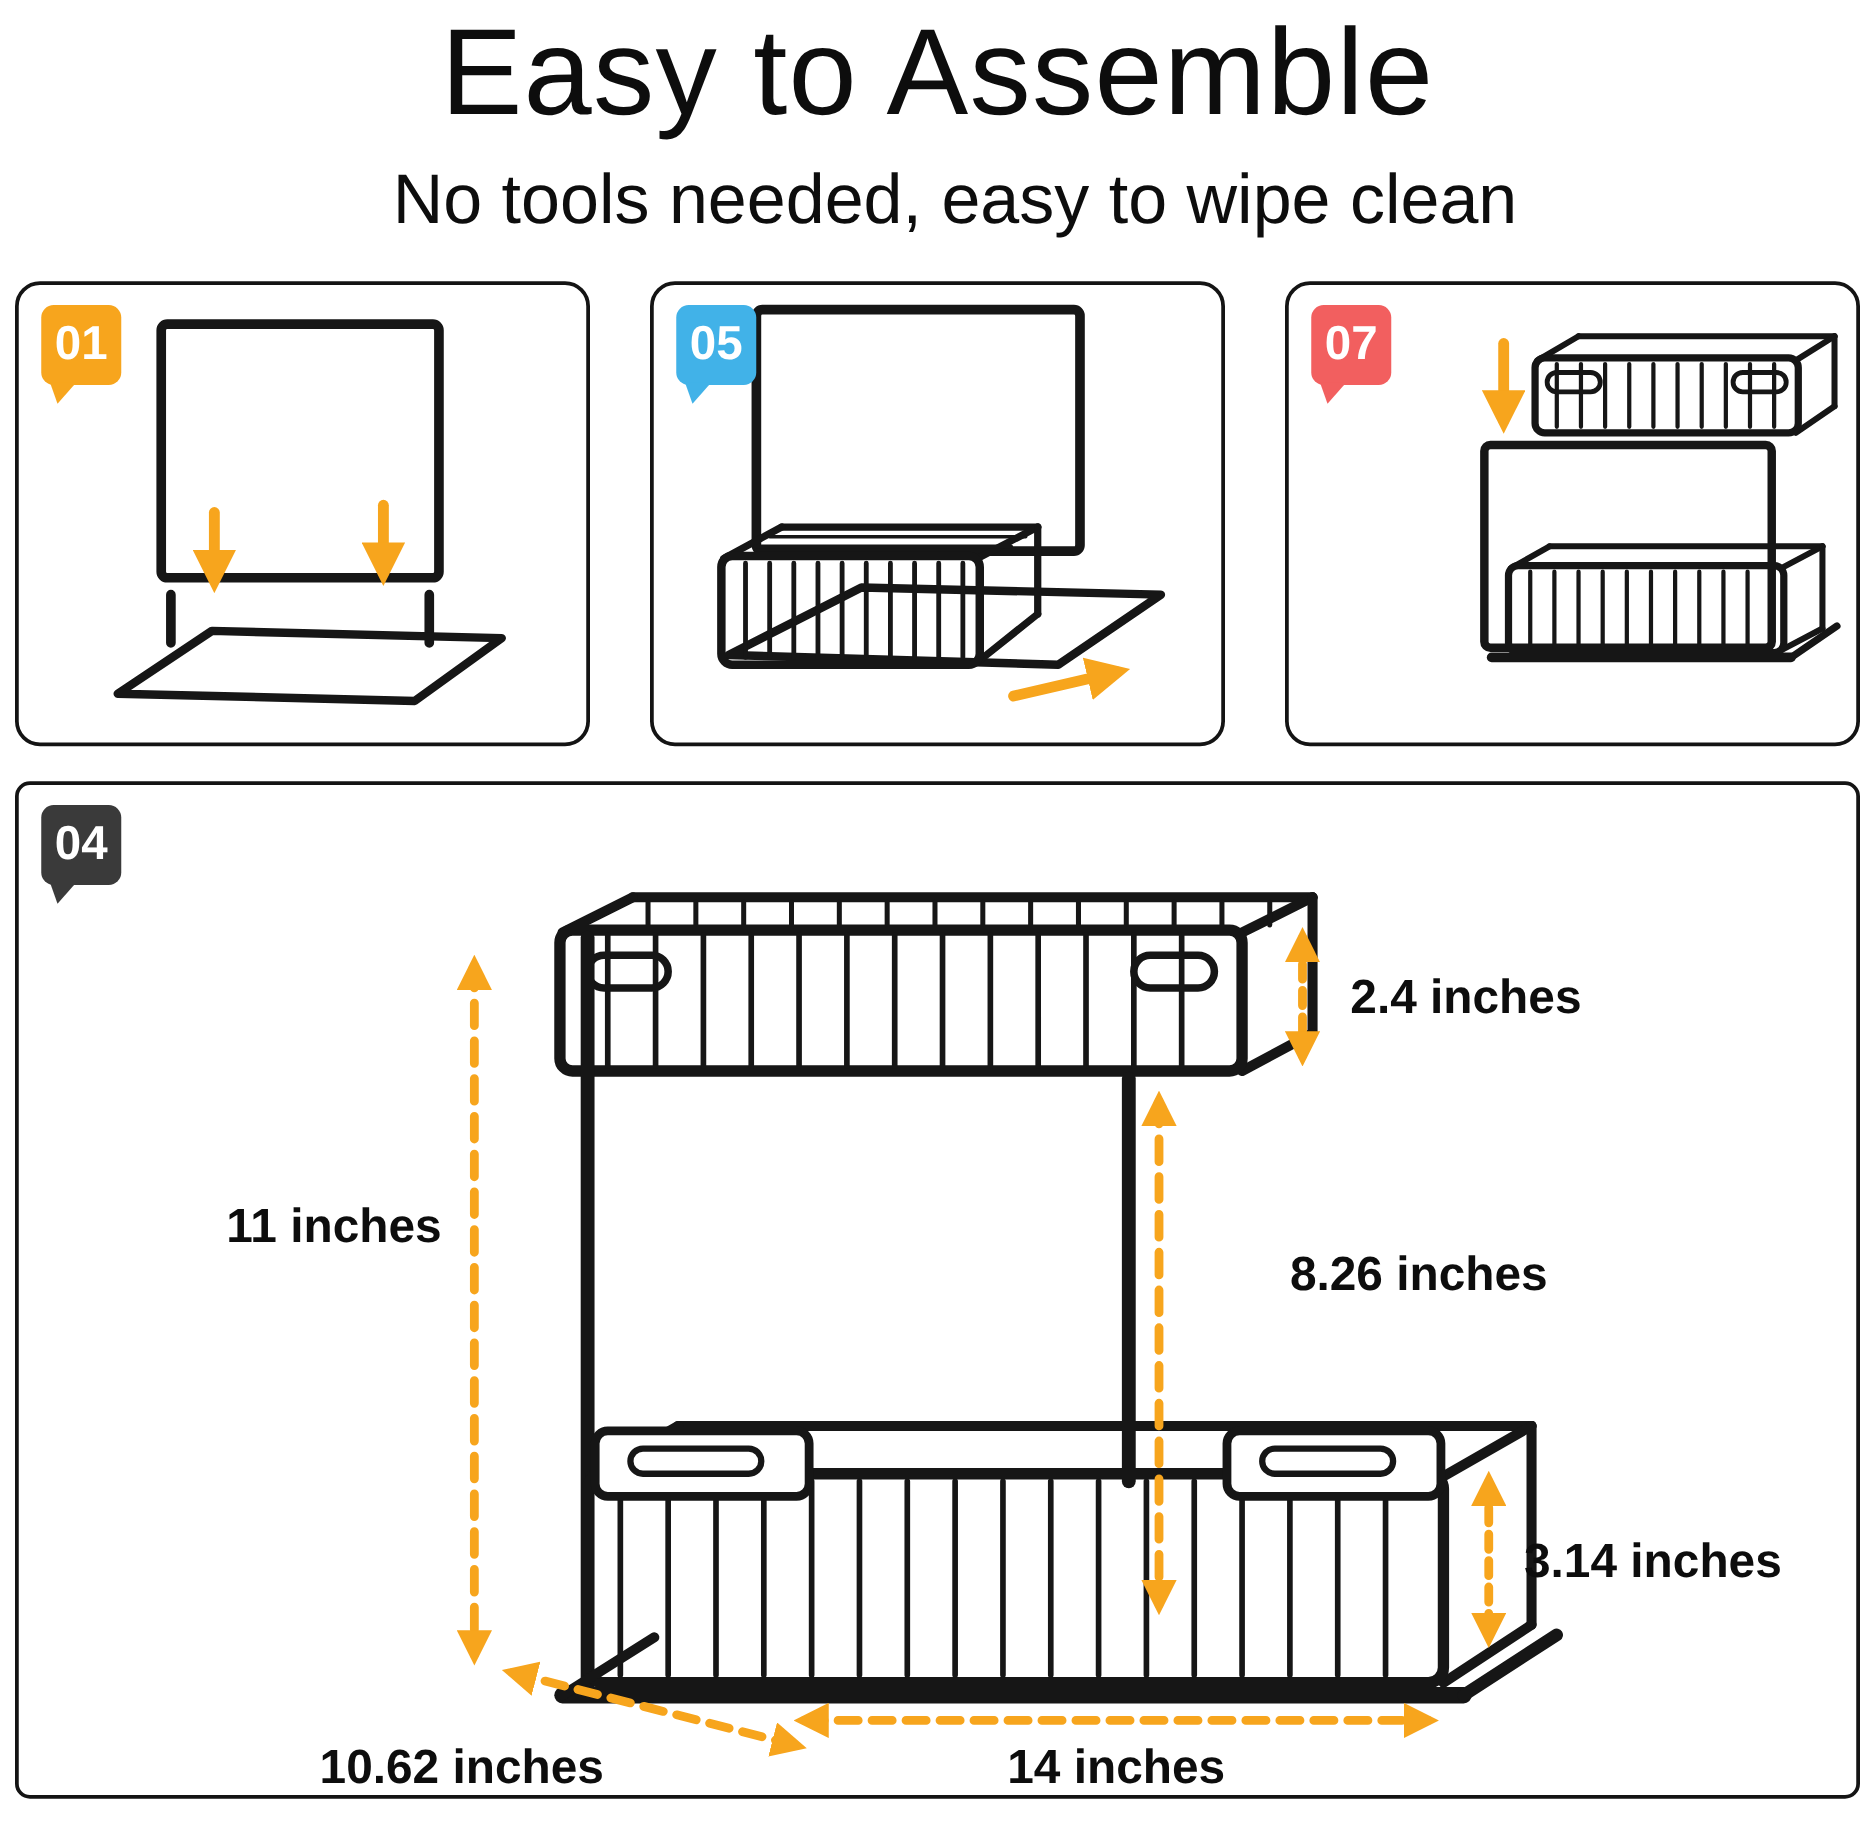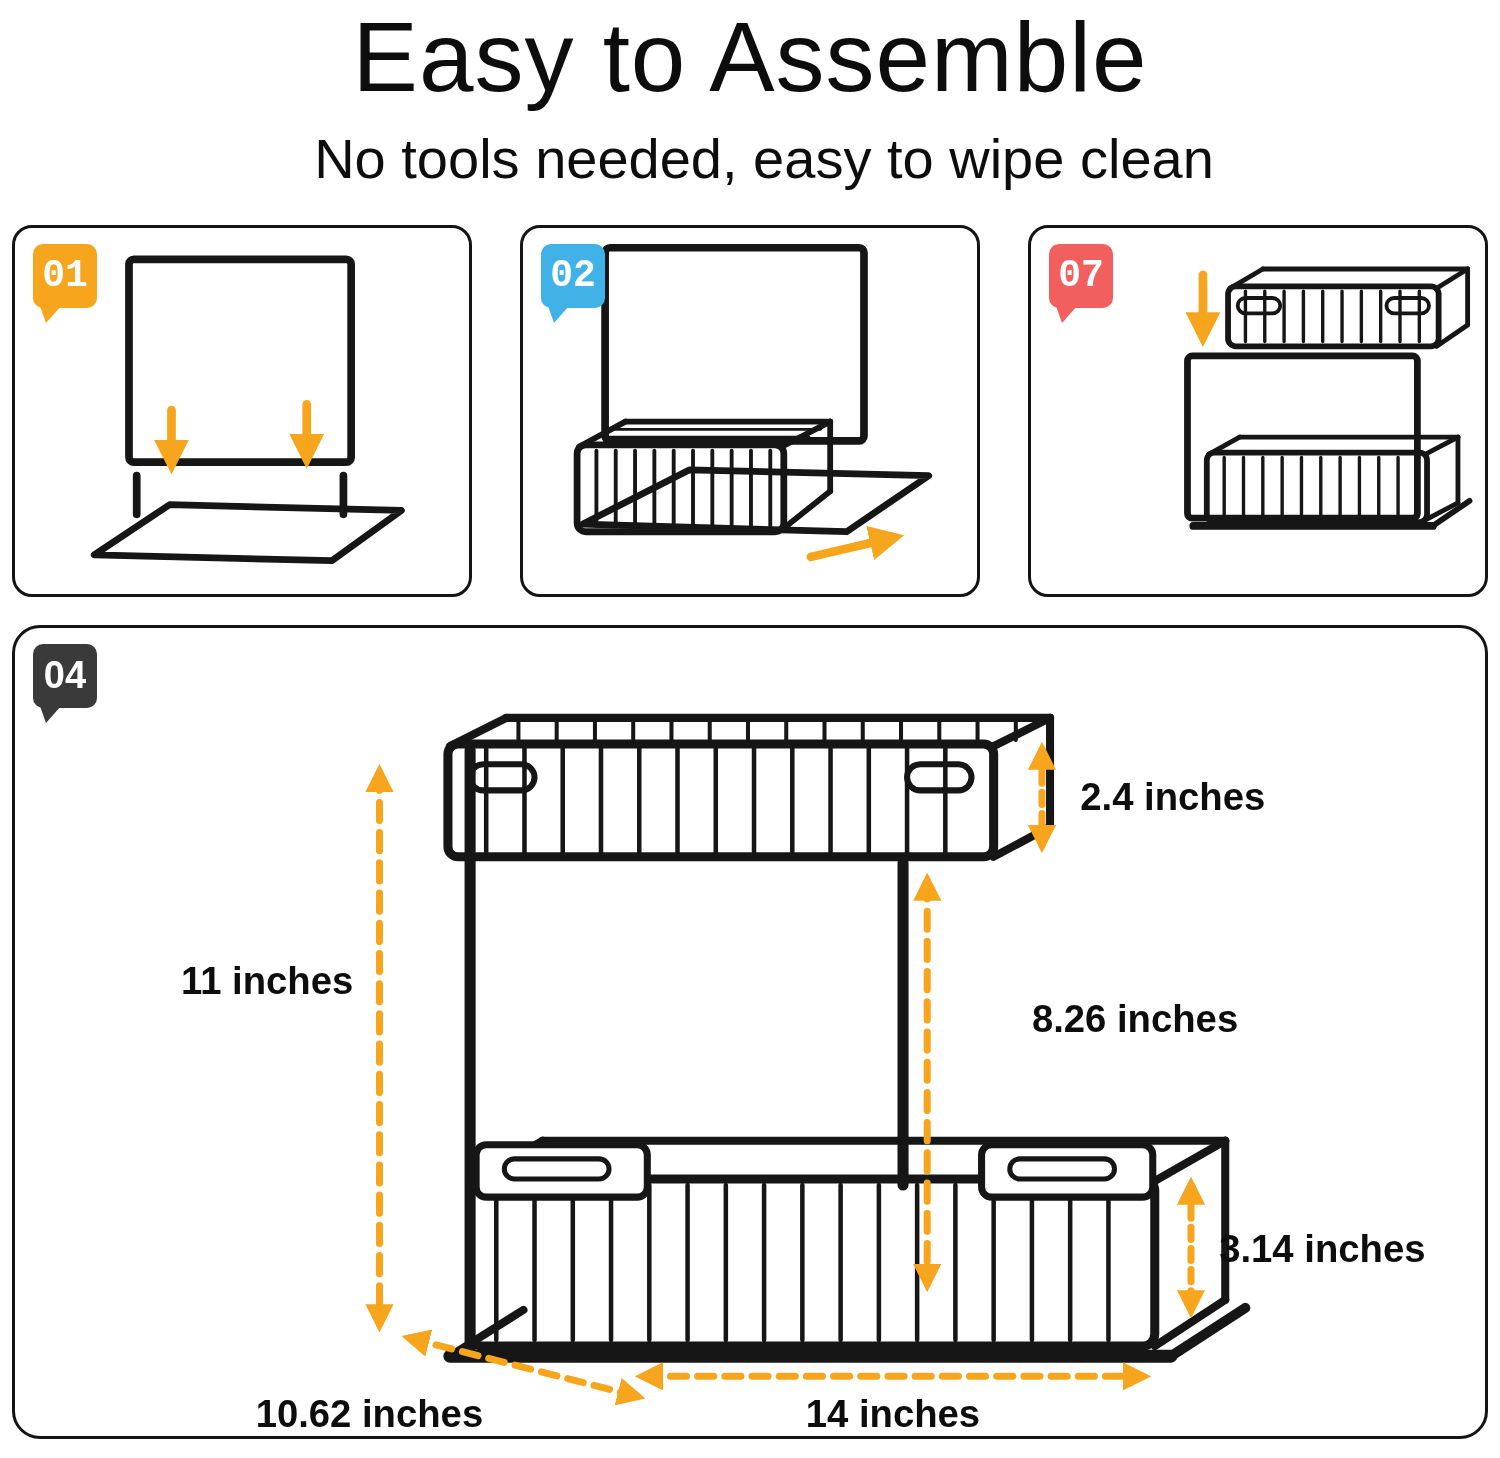--- a/index.html
+++ b/index.html
@@ -8,23 +8,23 @@
     font-family:"Liberation Sans",sans-serif;color:#0d0d0d;
     overflow:hidden;
   }
   .title{
     font-size:98px;font-weight:normal;text-align:center;
     margin:4px 0 0;line-height:1.1;letter-spacing:1px;
   }
   .subtitle{
     font-size:56px;font-weight:400;text-align:center;margin:14px 0 2px;padding-left:28px;
   }
-  .panels-row{display:flex;gap:48px;margin:34px 12px 0;font-family:Liberation Mono, monospace;}
+  .panels-row{display:flex;gap:48px;margin:34px 12px 0;}
   .panel{flex:1;height:366px;border:3px solid #141414;border-radius:20px;position:relative;background:#fff;}
-  .panel-large{margin:28px 12px 0;height:808px;border:3px solid #141414;border-radius:28px;position:relative;background:#fff;text-align:right;}
+  .panel-large{margin:28px 12px 0;height:808px;border:3px solid #141414;border-radius:12px;position:relative;background:#fff;text-align:right;}
   .panel svg,.panel-large svg{position:absolute;inset:0;width:100%;height:100%;}
   .badge{
     position:absolute;top:16px;left:18px;z-index:2;
     width:64px;height:64px;border-radius:10px;background:var(--c,#999);
     display:flex;align-items:center;justify-content:center;
     color:#fff;font-weight:bold;font-size:38px;
   }
   .badge::after{
     content:"";position:absolute;left:7px;bottom:-15px;width:0;height:0;
     border-left:6px solid transparent;border-right:15px solid transparent;
@@ -60,21 +60,21 @@
         </g>
         <g fill="none" stroke-linecap="round" stroke="#F7A51D" stroke-width="9">
           <line x1="162" y1="184" x2="162" y2="240" marker-end="url(#ah1)"></line>
           <line x1="302" y1="178" x2="302" y2="234" marker-end="url(#ah1)"></line>
         </g>
       </svg>
     </div>
 
     <div class="panel">
       <div class="badge" style="--c: #41B2E8;">
-        <span>02</span>
+        <span>05</span>
       </div>
       <svg viewBox="0 0 470 370" preserveAspectRatio="xMidYMid meet">
         <defs>
           <marker id="ah2" viewBox="0 0 10 10" refX="7" refY="5" markerWidth="4" markerHeight="4" orient="auto-start-reverse">
             <path d="M0,0L10,5L0,10z" fill="#F7A51D"></path>
           </marker>
         </defs>
         <g class="rack" stroke="#161616">
           <rect x="85" y="16" width="268" height="200" rx="5" stroke-width="8"></rect>
           <polygon points="62,302 335,310 420,252 172,246" stroke-width="7"></polygon>

